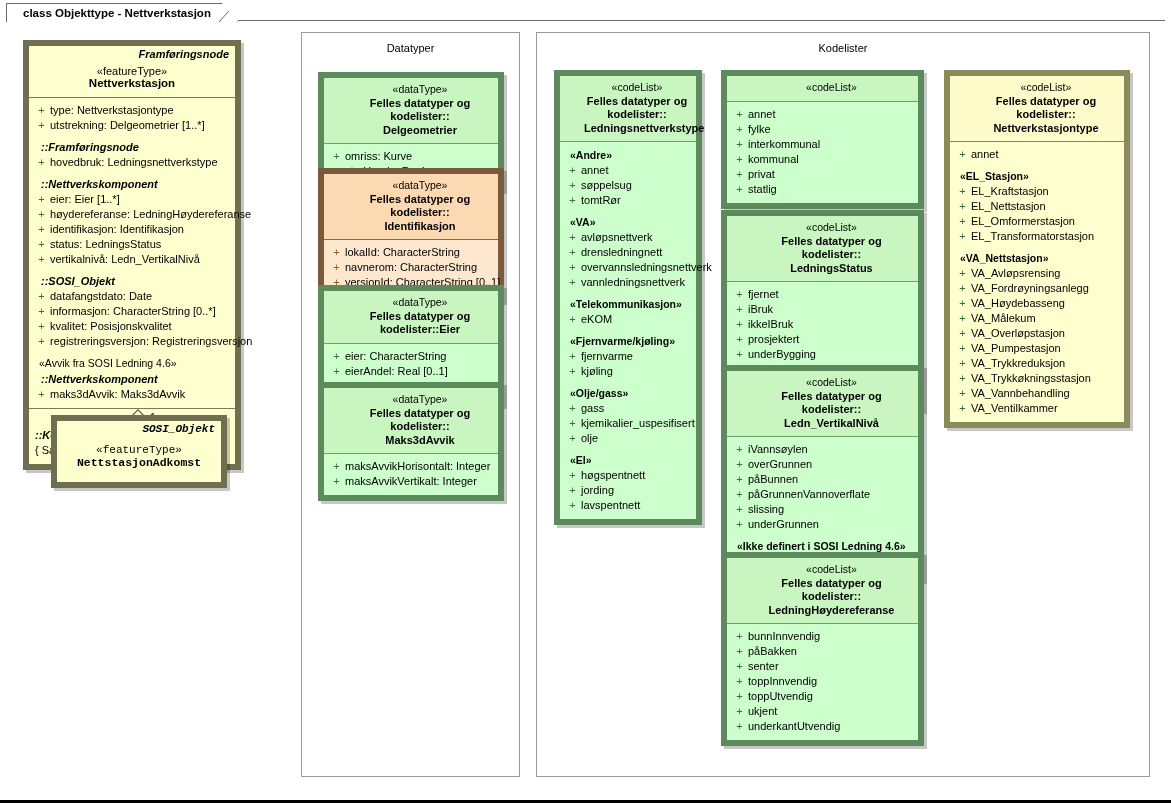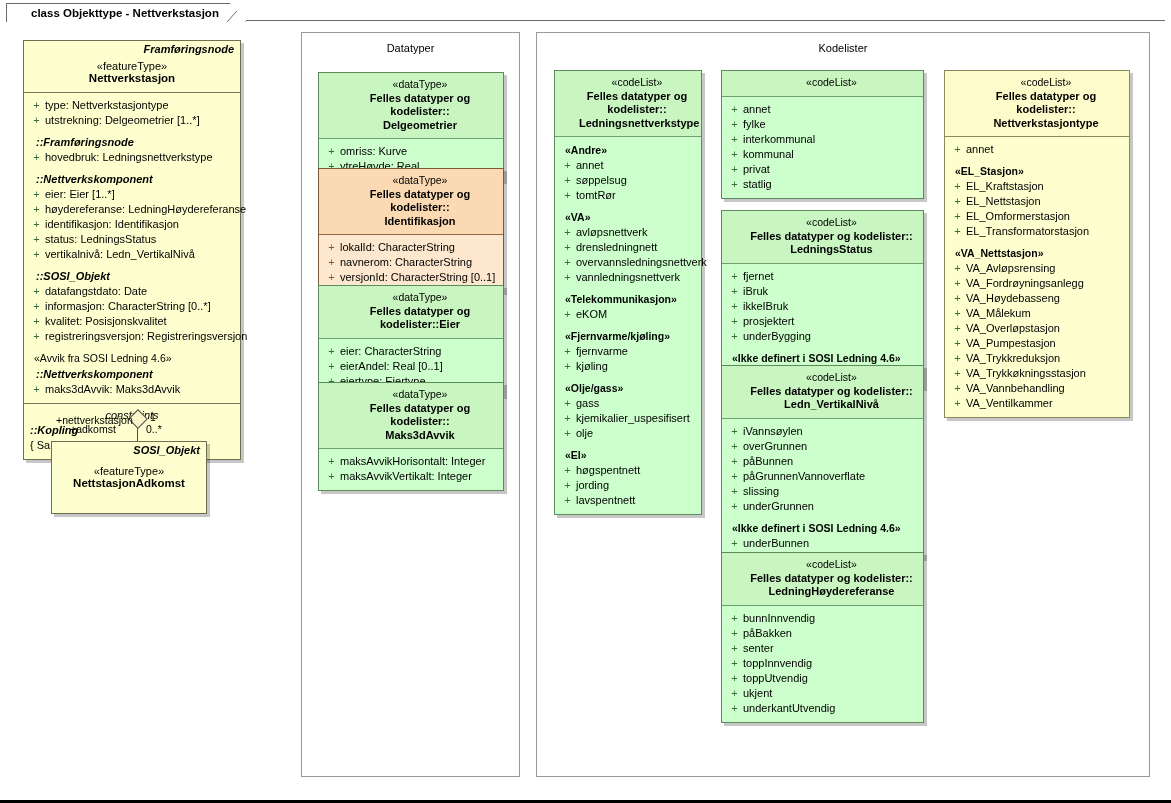--- a/index.html
+++ b/index.html
@@ -13,21 +13,21 @@
     height:803px;
     background:#ffffff;
     overflow:hidden;
     border-bottom:3px solid #000;
     box-sizing:border-box;
   }
 
   
   .frame-tab{
     position:absolute; left:6px; top:3px;
-    height:18px; padding:0 26px 0 24px;
+    height:18px; padding:0 26px 0 16px;
     border:1px solid #6b6b6b;
     border-bottom:none;
     background:#fff;
     font-size:11.5px; font-weight:bold; color:#000;
     line-height:18px;
     white-space:nowrap;
     z-index:4;
   }
   .frame-tab:after{
     content:""; position:absolute; right:-1px; top:-1px;
@@ -45,21 +45,21 @@
   }
   .frame-left{
     position:absolute; left:6px; top:3px; width:1px; height:18px;
     background:#6b6b6b; z-index:3;
   }
 
   
   .uml{
     position:absolute;
     box-sizing:border-box;
-    border:1px solid #000000;
+    border:6px solid #000000;
     box-shadow:3px 3px 0 rgba(0,0,0,.22);
     font-size:11px;
     color:#000;
   }
   .uml .hdr{
     padding:5px 6px 6px 24px;
     text-align:center;
     line-height:13.5px;
     border-bottom:1px solid #7a7a5a;
   }
@@ -237,21 +237,21 @@
     </div>
   </div>
 
   <div class="assoc-line" style="left:137px;top:418px;width:1px;height:24px;"></div>
   <div class="diamond" style="left:131px;top:412px;"></div>
   <div class="alabel" style="left:56px;top:414px;">+nettverkstasjon</div>
   <div class="alabel" style="left:70px;top:423px;">+adkomst</div>
   <div class="alabel" style="left:150px;top:411px;">1</div>
   <div class="alabel" style="left:146px;top:423px;">0..*</div>
 
-  <div class="uml yellow" style="left:51px;top:441px;width:156px;height:73px;">
+  <div class="uml yellow" style="left:51px;top:415px;width:176px;height:73px;font-family:Liberation Mono, monospace;">
     <div class="parent">SOSI_Objekt</div>
     <div style="text-align:center;padding:4px 6px 2px 6px;">
       <div class="ft-stereo">«featureType»</div>
       <div class="ft-name">NettstasjonAdkomst</div>
     </div>
   </div>
 
   <div class="pkg" style="left:301px;top:32px;width:219px;height:745px;">
     <div class="cap">Datatyper</div>
   </div>

